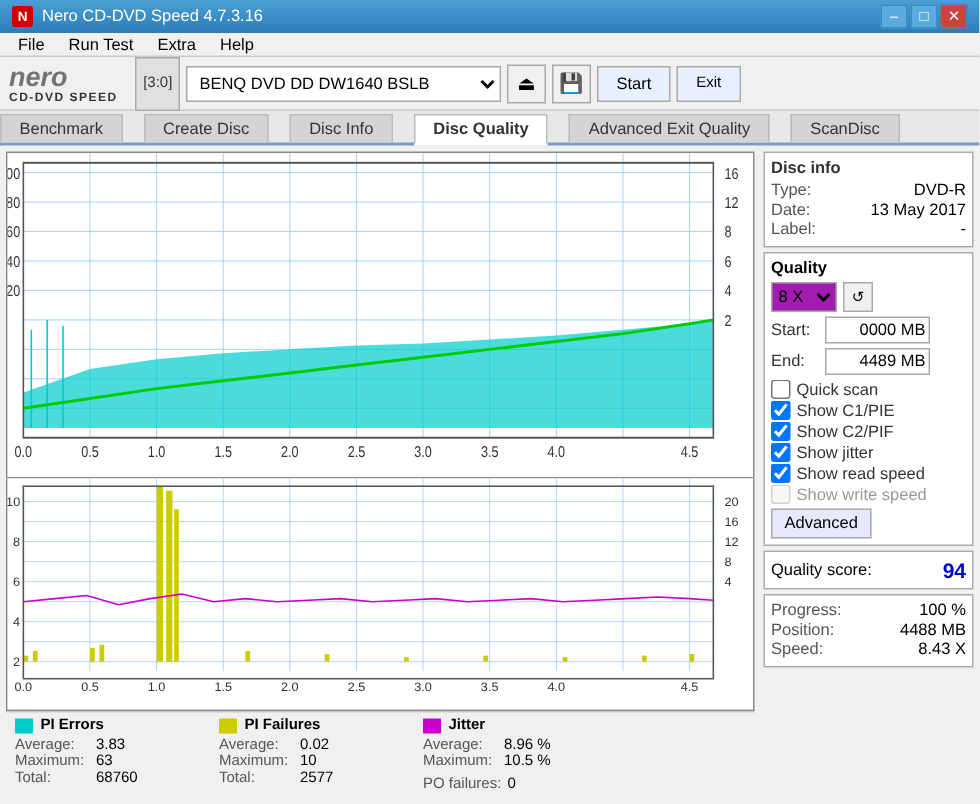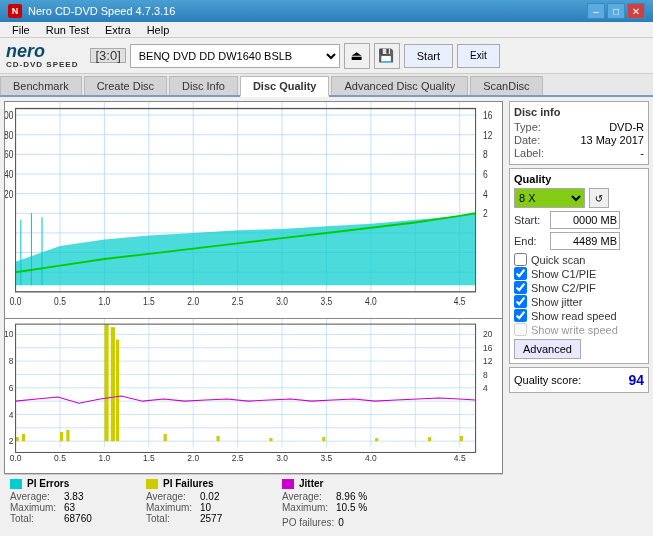--- a/index.html
+++ b/index.html
@@ -19,40 +19,40 @@
 
     
     .toolbar { background: #f0f0f0; height: 36px; display: flex; align-items: center; padding: 0 6px; gap: 4px; border-bottom: 1px solid #ccc; }
     .drive-select { height: 24px; width: 210px; border: 1px solid #aaa; background: white; font-size: 11px; padding: 0 4px; }
     .toolbar-icon-btn { width: 26px; height: 26px; background: #f0f0f0; border: 1px solid #aaa; display: flex; align-items: center; justify-content: center; cursor: pointer; font-size: 13px; }
     .toolbar-start { background: #e8f0ff; border: 1px solid #aaa; padding: 4px 12px; cursor: pointer; font-size: 11px; height: 24px; }
     .toolbar-exit { background: #e8f0ff; border: 1px solid #aaa; padding: 4px 12px; cursor: pointer; font-size: 10px; height: 24px; }
 
     
     .tabs { display: flex; background: #e8e8e8; border-bottom: 2px solid #7a9cc8; padding-top: 2px; }
-    .tab { padding: 3px 12px; border: 1px solid #bbb; border-bottom: none; background: #d4d4d4; cursor: pointer; font-size: 11px; margin-right: 2px; color: #333; }
+    .tab { padding: 3px 12px; border: 1px solid #bbb; border-bottom: none; background: #d4d4d4; cursor: pointer; font-size: 11px; margin-right: 14px; color: #333; }
     .tab.active { background: white; border-bottom: 2px solid white; font-weight: bold; margin-bottom: -2px; z-index: 1; }
 
     
     .main { display: flex; height: calc(536px - 22px - 20px - 36px - 24px); }
     
     
     .right-panel { width: 148px; padding: 4px; display: flex; flex-direction: column; gap: 3px; font-size: 11px; }
     
     .disc-info-section { border: 1px solid #aaa; padding: 4px; background: white; }
     .disc-info-title { font-weight: bold; margin-bottom: 3px; color: #333; }
     .disc-info-row { display: flex; gap: 4px; margin-bottom: 1px; justify-content: space-between; }
     .disc-info-label { color: #555; min-width: 38px; }
     .disc-info-value { color: #000; font-weight: 500; }
     .disc-info-value.blue { color: #0000cc; }
 
     .settings-section { border: 1px solid #aaa; padding: 4px; background: white; }
     .settings-title { font-weight: bold; margin-bottom: 3px; }
     .settings-row { display: flex; align-items: center; gap: 4px; margin-bottom: 3px; }
-    .speed-select { width: 71px; height: 20px; border: 1px solid #aaa; background: #84cc16; font-size: 11px; }
+    .speed-select { width: 44px; height: 20px; border: 1px solid #aaa; background: #a21caf; font-size: 11px; }
     
     .mb-input { width: 70px; height: 18px; border: 1px solid #aaa; background: white; font-size: 11px; padding: 0 2px; text-align: right; }
     .mb-label { font-size: 11px; color: #333; min-width: 32px; }
     
     .checkbox-row { display: flex; align-items: center; gap: 4px; margin-bottom: 1px; }
     .checkbox-row input { margin: 0; }
     .checkbox-row label { font-size: 11px; color: #333; }
     .checkbox-row.disabled label { color: #999; }
 
     .advanced-btn { background: #e8e8ff; border: 1px solid #aaa; padding: 3px 8px; cursor: pointer; font-size: 11px; text-align: center; margin-top: 2px; }
@@ -69,21 +69,21 @@
     
     .stats-area { background: #f0f0f0; border-top: 1px solid #ccc; padding: 3px 6px; display: flex; gap: 16px; font-size: 10px; }
     .stat-group { display: flex; flex-direction: column; min-width: 120px; }
     .stat-header { display: flex; align-items: center; gap: 5px; font-weight: bold; margin-bottom: 2px; }
     .color-box { width: 12px; height: 10px; display: inline-block; }
     .stat-row { display: flex; gap: 4px; }
     .stat-label { min-width: 50px; color: #555; }
     .stat-value { font-weight: 500; }
 
     .toolbar-drive-area { display: flex; align-items: center; gap: 4px; }
-    .drive-label { font-size: 13px; color: #333; background: #e0e0e0; border: 1px solid #aaa; padding: 2px 4px; height: 15px; display: flex; align-items: center; }
+    .drive-label { font-size: 10px; color: #333; background: #e0e0e0; border: 1px solid #aaa; padding: 2px 4px; height: 36px; display: flex; align-items: center; }
   </style>
 </head>
 <body>
 
 <div class="titlebar">
   <div class="titlebar-left">
     <div class="titlebar-icon">N</div>
     <span>Nero CD-DVD Speed 4.7.3.16</span>
   </div>
   <div class="titlebar-controls">
@@ -95,41 +95,41 @@
 
 <div class="menubar">
   <div class="menubar-item">File</div>
   <div class="menubar-item">Run Test</div>
   <div class="menubar-item">Extra</div>
   <div class="menubar-item">Help</div>
 </div>
 
 <div class="toolbar">
   <div style="display:flex;flex-direction:column;align-items:flex-start;margin-right:8px;">
-    <span style="font-size:18px;font-weight:bold;color:#0c4a6e;font-style:italic;line-height:1;">nero</span>
+    <span style="font-size:18px;font-weight:bold;color:#737373;font-style:italic;line-height:1;">nero</span>
     <span style="font-size:8px;color:#333;font-weight:bold;letter-spacing:1px;">CD-DVD SPEED</span>
   </div>
   <div class="toolbar-drive-area">
     <div class="drive-label">[3:0]</div>
     <select class="drive-select">
       <option>BENQ DVD DD DW1640 BSLB</option>
     </select>
   </div>
   <div class="toolbar-icon-btn" title="Eject">⏏</div>
   <div class="toolbar-icon-btn" title="Save">💾</div>
   <button class="toolbar-start">Start</button>
   <button class="toolbar-exit">Exit</button>
 </div>
 
 <div class="tabs">
   <div class="tab">Benchmark</div>
   <div class="tab">Create Disc</div>
   <div class="tab">Disc Info</div>
   <div class="tab active">Disc Quality</div>
-  <div class="tab">Advanced Disc Quality</div>
+  <div class="tab">Advanced Exit Quality</div>
   <div class="tab">ScanDisc</div>
 </div>
 
 <div class="main">
 
   <div style="flex:1;display:flex;flex-direction:column;margin:4px 2px 0 4px;">
 
     <div style="flex:1;background:white;border:1px solid #888;position:relative;min-height:0;">
       <svg width="100%" height="100%" viewBox="0 0 470 165" preserveAspectRatio="none">
 
@@ -386,15 +386,29 @@
         <label for="show-write-speed">Show write speed</label>
       </div>
       <button class="advanced-btn">Advanced</button>
     </div>
 
     <div class="quality-score-row">
       <span class="quality-label">Quality score:</span>
       <span class="quality-value">94</span>
     </div>
 
+    <div class="progress-section">
+      <div class="progress-row">
+        <span class="progress-label">Progress:</span>
+        <span class="progress-value">100 %</span>
+      </div>
+      <div class="progress-row">
+        <span class="progress-label">Position:</span>
+        <span class="progress-value">4488 MB</span>
+      </div>
+      <div class="progress-row">
+        <span class="progress-label">Speed:</span>
+        <span class="progress-value">8.43 X</span>
+      </div>
+    </div>
 
   </div>
 </div>
 
 </body></html>

